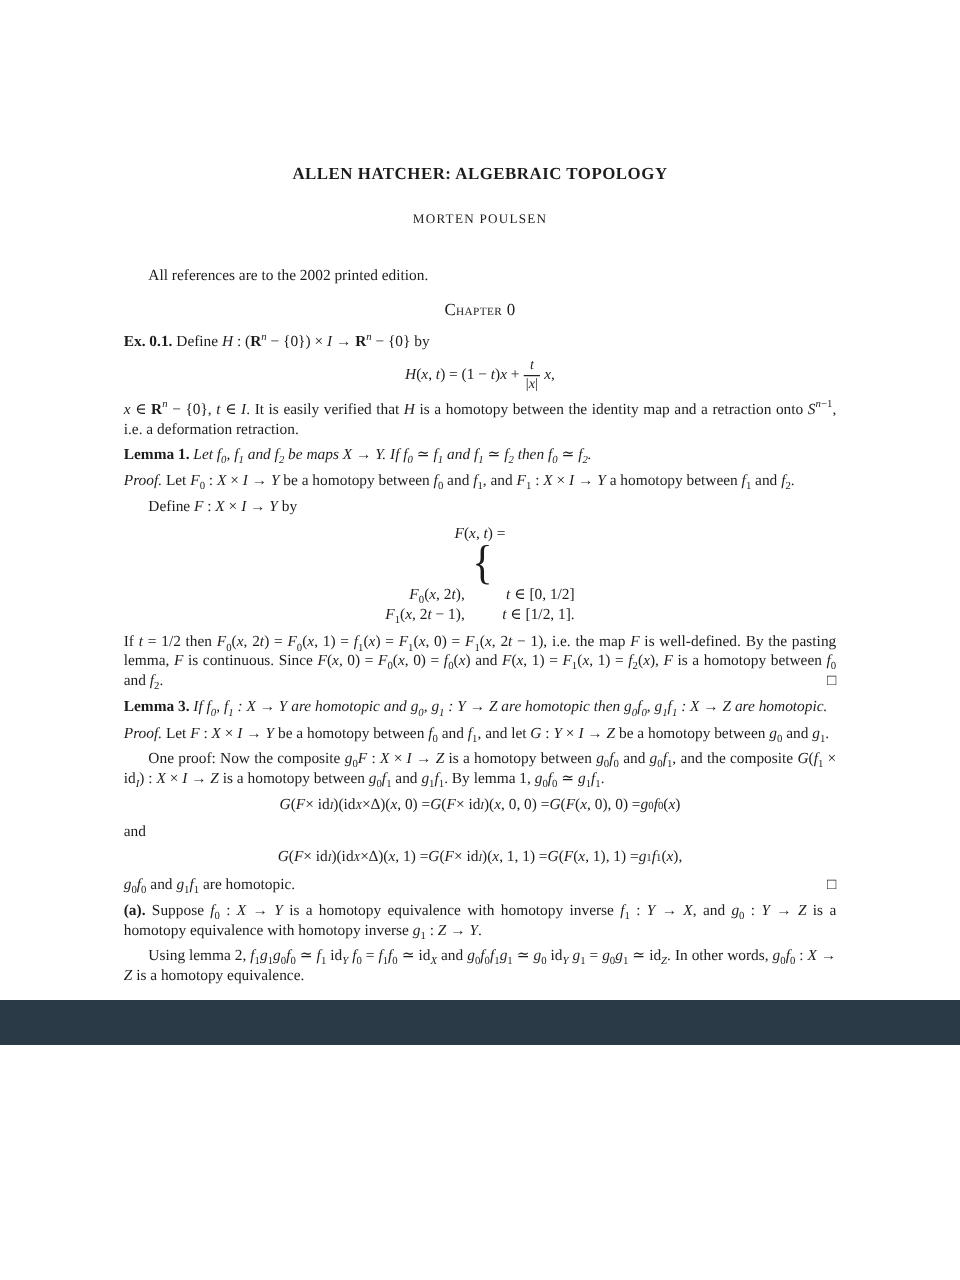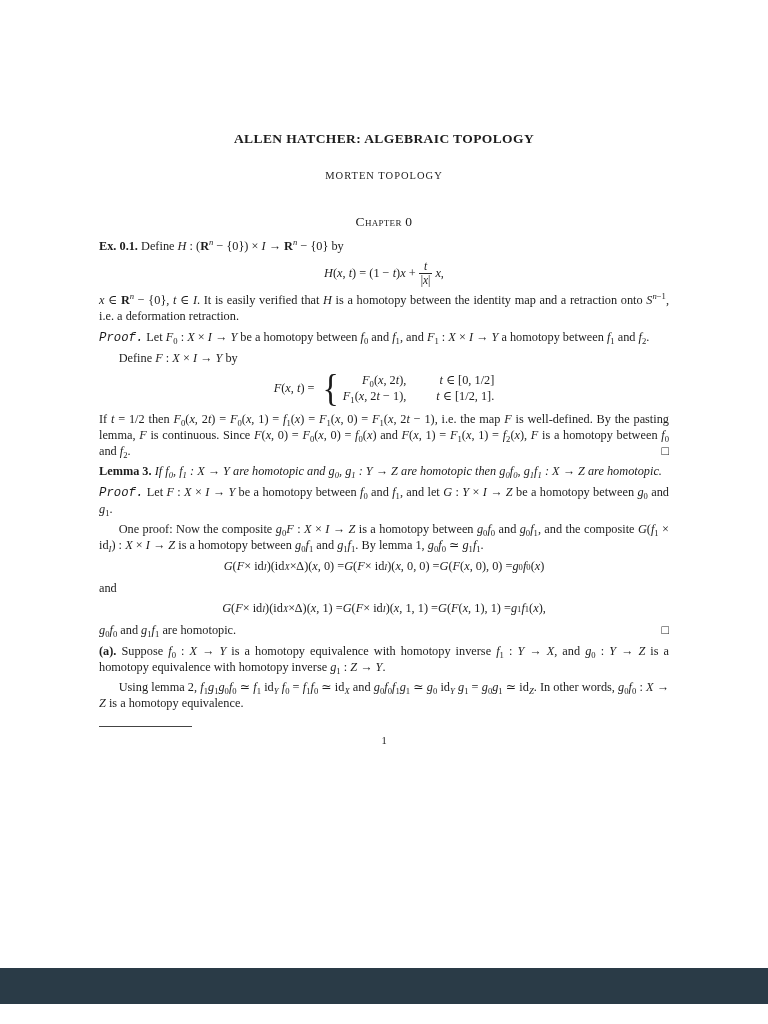--- a/index.html
+++ b/index.html
@@ -3,21 +3,21 @@
 <meta charset="utf-8">
 <style>
   html, body { margin: 0; padding: 0; }
   body {
     width: 768px; height: 1024px;
     background: #ffffff;
     font-family: "Liberation Serif", "DejaVu Serif", serif;
     color: #1c1c1c;
     overflow: hidden;
   }
-  .viewport { position: relative; width: 768px; height: 1004px; background: #ffffff; overflow: hidden; }
+  .viewport { position: relative; width: 768px; height: 836px; background: #ffffff; overflow: hidden; }
   .page {
     position: absolute; left: 0; top: 0; right: 0; bottom: 36px;
     background: #ffffff;
     padding: 130px 99px 0 99px;
     font-size: 12.3px;
     line-height: 1.28;
     overflow: hidden;
   }
   .title {
     font-size: 13.5px; font-weight: bold; text-align: center;
@@ -29,63 +29,65 @@
   }
   .note { margin: 0 0 9px 0; text-indent: 1.6em; }
   .chapter {
     text-align: center; font-variant: small-caps; font-size: 13.5px;
     letter-spacing: 0.3px; margin: 11px 0 9px 0;
   }
   p.p { margin: 0 0 5px 0; text-align: justify; }
   .indent { text-indent: 1.6em; }
   .lbl { font-weight: bold; }
   .thm-body { font-style: italic; }
-  .proof-lbl { font-style: italic; font-family: Liberation Mono, monospace; }
+  .proof-lbl { font-style: italic; }
   sub, sup { line-height: 0; font-size: 0.7em; }
   .eq { display: flex; justify-content: center; align-items: center; margin: 4px 0 6px 0; text-align: left; }
   .frac { display: inline-flex; flex-direction: column; align-items: center; vertical-align: middle; margin: 0 3px; font-size: 11.5px; line-height: 1.15; }
   .frac .den { border-top: 1px solid #222; padding: 0 2px; }
-  .cases { display: flex; justify-content: center; align-items: center; margin: 4px 0 6px 0; }
+  .cases { display: flex; justify-content: center; align-items: center; margin: 4px 0 6px 0; flex-direction: column; }
   .brace { font-size: 34px; font-weight: 300; line-height: 1; transform: scaleY(1.12); margin: 0 4px 0 8px; }
   .cases-rows { display: grid; grid-template-columns: auto auto; column-gap: 30px; row-gap: 0px; text-align: right; }
   .qed { float: right; margin-left: 6px; }
   .footrule { width: 93px; border-top: 1px solid #444; margin: 14px 0 3px 0; }
   .footdate { font-size: 10.3px; padding-left: 1.3em; margin: 0; }
   .pagenum { text-align: center; font-size: 10.5px; margin-top: 7px; }
   .bottombar {
     position: absolute; left: 0; right: 0; bottom: 0; height: 36px;
     background: #2a3b47;
   }
 </style>
 </head>
 <body>
 
 <div class="viewport">
   <div class="page">
 
     <div class="title">ALLEN HATCHER: ALGEBRAIC TOPOLOGY</div>
-    <div class="author">MORTEN TOPOLOGY</div>
+    <div class="author">MORTEN POULSEN</div>
 
+    <p class="p note">All references are to the 2002 printed edition.</p>
 
     <div class="chapter">Chapter 0</div>
 
     <p class="p"><b class="lbl">Ex. 0.1.</b> <span>Define <i>H</i> : (<b>R</b><sup><i>n</i></sup> − {0}) × <i>I</i> → <b>R</b><sup><i>n</i></sup> − {0} by</span></p>
 
     <div class="eq">
       <span><i>H</i>(<i>x</i>, <i>t</i>) = (1 − <i>t</i>)<i>x</i> +</span>
       <span class="frac">
         <span class="num"><i>t</i></span>
         <span class="den">|<i>x</i>|</span>
       </span>
       <span><i>x</i>,</span>
     </div>
 
     <p class="p"><i>x</i> ∈ <b>R</b><sup><i>n</i></sup> − {0}, <i>t</i> ∈ <i>I</i>. It is easily verified that <i>H</i> is a homotopy between the identity map and a retraction onto <i>S</i><sup><i>n</i>−1</sup>, i.e. a deformation retraction.</p>
 
 
+    <p class="p"><b class="lbl">Lemma 1.</b> <span class="thm-body">Let f<sub>0</sub>, f<sub>1</sub> and f<sub>2</sub> be maps X → Y. If f<sub>0</sub> ≃ f<sub>1</sub> and f<sub>1</sub> ≃ f<sub>2</sub> then f<sub>0</sub> ≃ f<sub>2</sub>.</span></p>
 
     <p class="p"><span class="proof-lbl">Proof.</span> <span>Let <i>F</i><sub>0</sub> : <i>X</i> × <i>I</i> → <i>Y</i> be a homotopy between <i>f</i><sub>0</sub> and <i>f</i><sub>1</sub>, and <i>F</i><sub>1</sub> : <i>X</i> × <i>I</i> → <i>Y</i> a homotopy between <i>f</i><sub>1</sub> and <i>f</i><sub>2</sub>.</span></p>
 
     <p class="p indent">Define <i>F</i> : <i>X</i> × <i>I</i> → <i>Y</i> by</p>
 
     <div class="cases">
       <span><i>F</i>(<i>x</i>, <i>t</i>) =</span>
       <span class="brace">{</span>
       <span class="cases-rows">
         <span><i>F</i><sub>0</sub>(<i>x</i>, 2<i>t</i>),</span>

